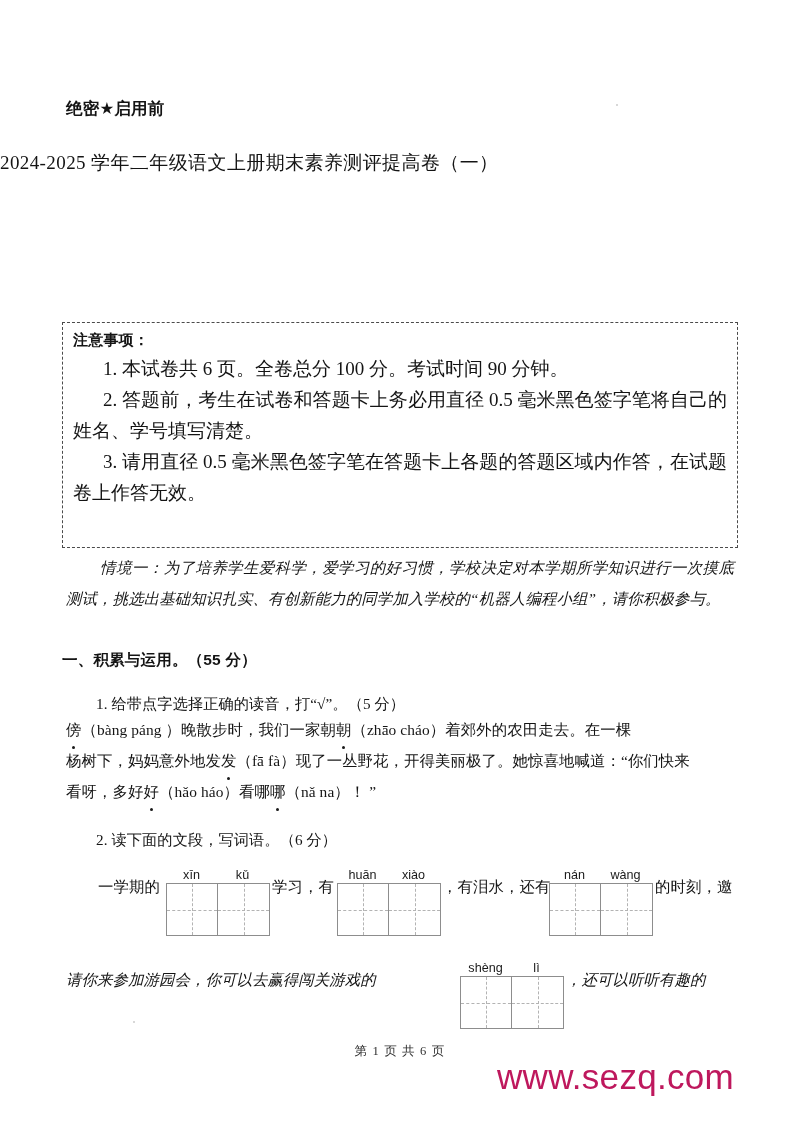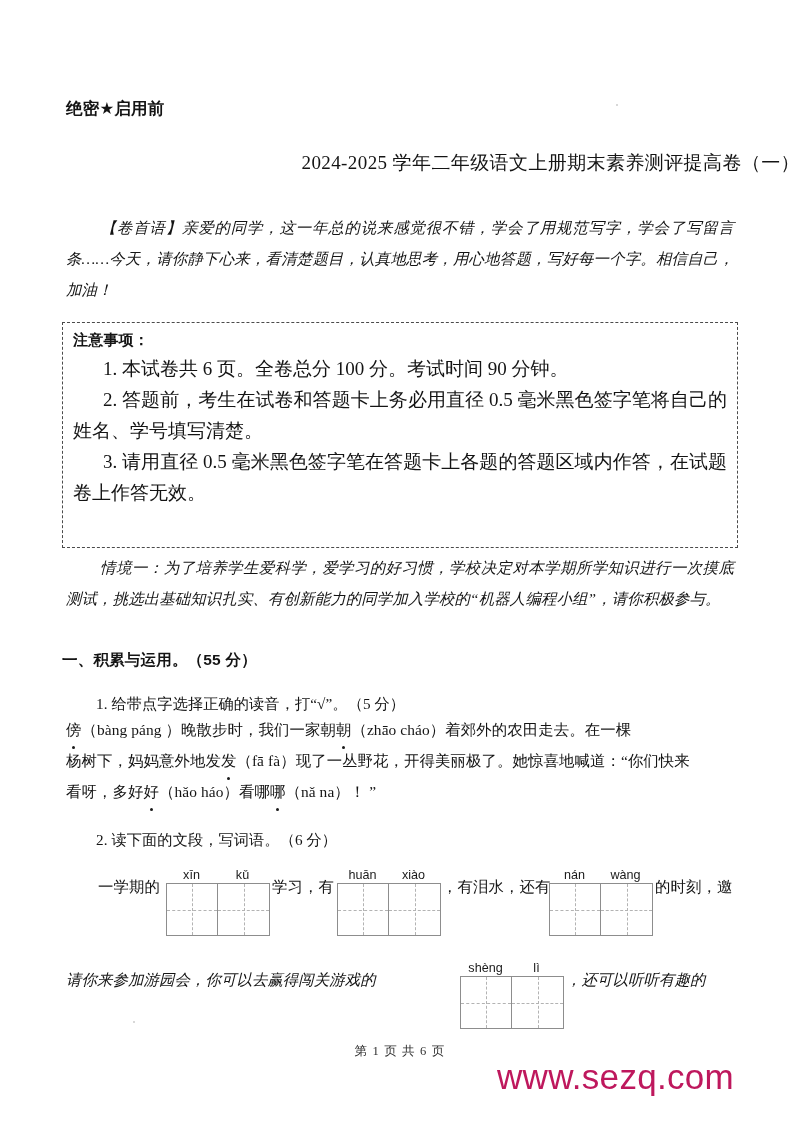--- a/index.html
+++ b/index.html
@@ -34,21 +34,21 @@
     font-weight: bold;
     font-size: 16.5px;
     letter-spacing: 0.2px;
     white-space: nowrap;
   }
 
   .doc-title {
     position: absolute;
     left: 0; top: 150px;
     width: 800px;
-    text-align: right;
+    text-align: left;
     font-size: 19px;
     font-family: "Liberation Serif", "DejaVu Serif", serif;
     letter-spacing: 0.4px;
     white-space: nowrap;
   }
 
   
   .kai {
     font-family: "Liberation Serif", "DejaVu Serif", serif;
     font-style: italic;
@@ -257,21 +257,20 @@
 <body>
 
 <div class="page">
 
   <div class="secret-line">绝密★启用前</div>
   <div class="doc-title">2024-2025 学年二年级语文上册期末素养测评提高卷（一）</div>
 
   <div class="speck" style="left:616px; top:104px;"></div>
   <div class="speck" style="left:133px; top:1021px;"></div>
 
-  <div class="preamble kai"><span class="indent"></span><span>【卷首语】亲爱的同学，这一年总的说来感觉很不错，学会了用规范写字，学会了写留言条……今天，请你静下心来，看清楚题目，认真地思考，用心地答题，写好每一个字。相信自己，加油！</span></div>
 
   <div class="notice-box">
     <div class="notice-title">注意事项：</div>
     <p class="notice-item"><span class="indent"></span><span>1. 本试卷共 6 页。全卷总分 100 分。考试时间 90 分钟。</span></p>
     <p class="notice-item"><span class="indent"></span><span>2. 答题前，考生在试卷和答题卡上务必用直径 0.5 毫米黑色签字笔将自己的姓名、学号填写清楚。</span></p>
     <p class="notice-item"><span class="indent"></span><span>3. 请用直径 0.5 毫米黑色签字笔在答题卡上各题的答题区域内作答，在试题卷上作答无效。</span></p>
   </div>
 
   <div class="scenario kai"><span class="indent"></span><span>情境一：为了培养学生爱科学，爱学习的好习惯，学校决定对本学期所学知识进行一次摸底测试，挑选出基础知识扎实、有创新能力的同学加入学校的“机器人编程小组”，请你积极参与。</span></div>
 

